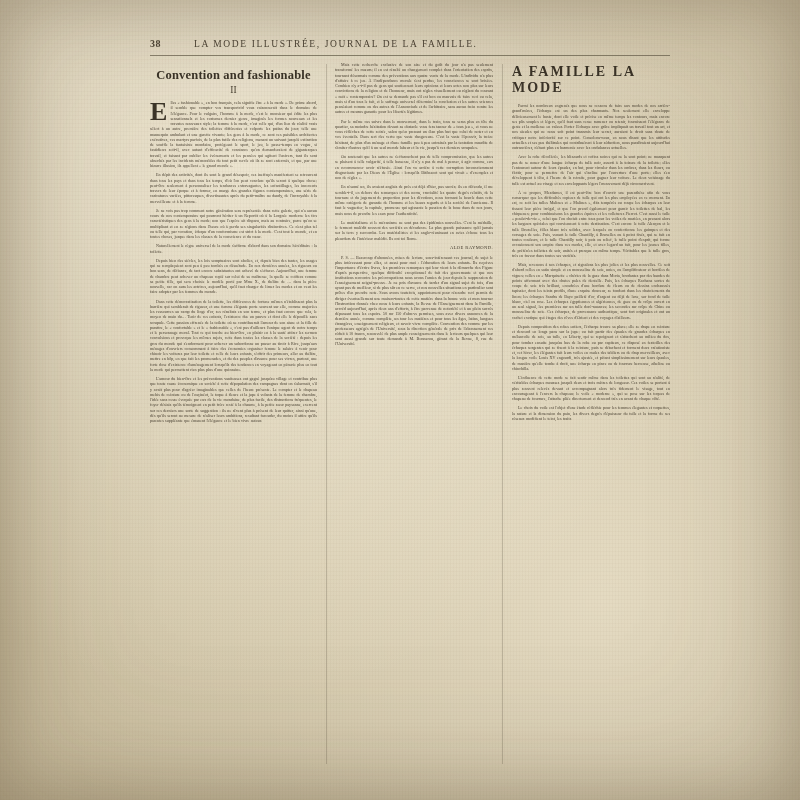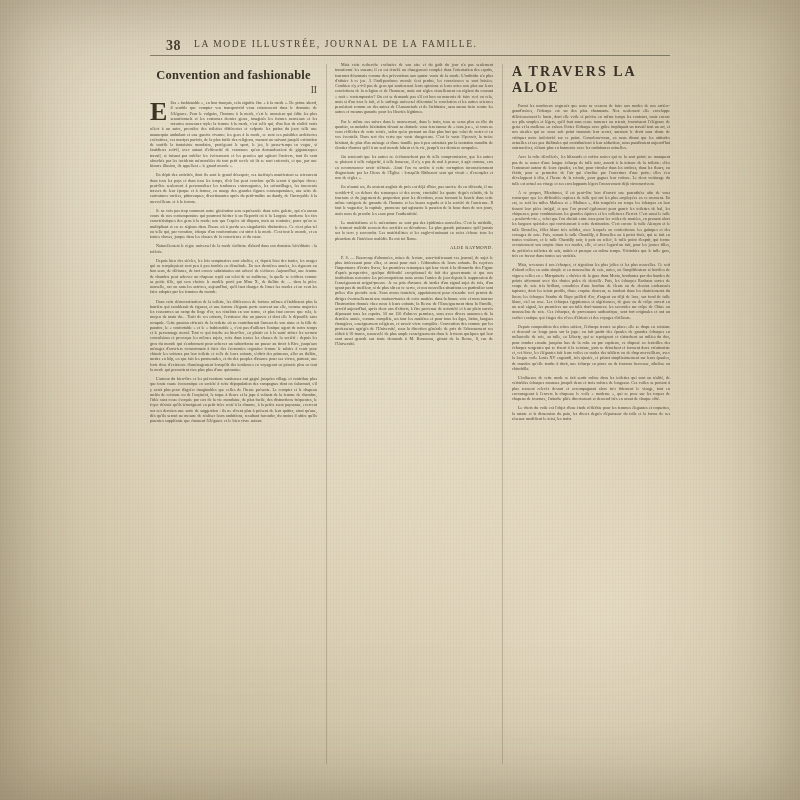--- a/index.html
+++ b/index.html
@@ -31,22 +31,22 @@
     pointer-events:none;
   }
 
   .sheet{
     position:absolute;
     left:150px;top:30px;width:520px;height:740px;
   }
 
   
   .folio{
-    position:absolute;left:16px;top:8px;
-    font-size:14px;font-weight:bold;color:#4b4235;letter-spacing:.5px;
+    position:absolute;left:0;top:8px;
+    font-size:10px;font-weight:bold;color:#4b4235;letter-spacing:.5px;
   }
   .runhead{
     position:absolute;left:44px;top:9px;right:0;
     font-size:9.5px;color:#4b4235;letter-spacing:1.6px;
     font-variant:small-caps;text-transform:uppercase;
   }
   .rule{
     position:absolute;left:0;right:0;top:25px;height:1px;background:#6b6150;opacity:.75;
   }
 
@@ -92,21 +92,21 @@
     border-top:1px solid rgba(70,60,45,.35);
     border-bottom:1px solid rgba(70,60,45,.35);
     opacity:.5;
   }
 
   .arttitle{
     text-align:center;font-weight:bold;font-size:12.5px;color:#3a3328;
     margin:6px 0 2px;letter-spacing:.2px;
   }
   .artnum{
-    text-align:right;font-size:9.5px;color:#4a4335;margin-bottom:5px;font-family:Liberation Serif, serif;
+    text-align:center;font-size:9.5px;color:#4a4335;margin-bottom:5px;font-family:Liberation Serif, serif;
   }
 
   .rcolhead{
     font-size:14px;letter-spacing:2px;color:#3a3328;font-weight:bold;
     text-align:left;margin:2px 0 7px 0;
   }
 
   
   p.body{
     margin:0 0 4px 0;
@@ -171,21 +171,21 @@
         <p class="body">Mais cette recherche exclusive de son aise et du goût du jour n'a pas seulement transformé les mœurs; il en est résulté un changement complet dans l'orientation des esprits, tournant désormais comme des préventions aux quatre vents de la mode. L'individu n'a plus d'affaire à ce jeu. À l'indépendance morale s'est perdue, les consciences se sont brisées. Combien n'y a-t-il pas de gens qui soutiennent leurs opinions et leurs actes non plus sur leurs convictions de la religion et de l'honneur, mais ont règles visuellement ou réglant du courant « nuit » contemporaire? On est se demande pas s'il est bon ou mauvais de faire ceci ou cela, mais si d'un tous le fait, et le suffrage universel déterminé la conclusion et les autres sciences penséaient comme ou des autres de l'Annonciade et de l'arbitraire, sans aucun frein contre les autres et mourus garantie pour les libertés légitimes.</p>
         <p class="body">Par le même cas suivre dans le mouvement, dans le train, tous ne seras plus en tête du quartier, sa moindre hésitation devant sa obstacle vous fera tanner de « tous jeu », et vous ne vous réflèchez de cette soirée, salon qu'en prenant un élan plus but que celui de noter et en vos éventails. Dans sert des vertu que vaste dangereuse. C'est la vaste l'épouvir, la treize hésitant, de plus d'un ménage et d'une famille peu à peu entrainés par la tentation maudite de s'imiter d'autres qu'il à un seul monde labeur et la vie, jusqu'à ces derniers scrupules.</p>
         <p class="body">On soutenait que les autres ne s'effarouchent pas de telle compromission, que les autres se plaisent à telle vulgarité, à telle bassesse, il n'y a pas de mal à penser, à agir comme, eux en recommencer avoir rééfusée. Ainsi l'on va arrière à cette corruption inconsciemment disgraciante par les Dieux de l'Église : lorsqu'ils Bitônaoot sont qui vivait « d'exemples et non de règles ».</p>
         <p class="body">En résumé un, ils avaient anglais de près est déjà d'hier, pas sacrés; ils en défendu, il me semble-t-il, en dehors des remarques et des noms, crucialité les quatre degrés relatifs, de la tournure et du jugement de proportion pour les dévotions, nous formant la boucle dans cette même catégorie de garantie de l'homme et les beaux regards et à la société de l'ancienne. Il faut le vaguetier, la capitale, promesse qui agissante le passion de la boue dans de nos jours, mais nous de prendre les eaux pour l'authenticité.</p>
         <p class="body">Le matérialisme et le mécanisme ne sont pas des épidémies nouvelles. C'est la médaille, le ferment malédit souvent des sociétés en décadence. La plus grande puissance qu'il jamais sur la terre y succomba. Les matérialistes et les anglo-réunissant en aviez échoue tous les pleurdurs de l'intérieur malédit. Ils ont toi Rome.</p>
         <div class="sig">ALOE RAYMOND.</div>
         <p class="sub">P. S. — Beaucoup d'abonnées, mises de lecture, sous-intéressant ces journal, de sujet le plus intéressant pour elles, et aussi pour moi : l'éducation de leurs enfants. Ils reçoives l'importance d'écrire livres, les premières remarques qui leur vient à la démarche des Figure d'après perspective, quelque difficulté exceptionnel de fait des gouvernante et que nos institutions rencontre les préoccupations nous avons l'amies de jour depuis le suppression de l'enseignement soigné-preuve. Je ne pris d'avance de tarder d'un signal sujet de tois, d'un ayant pas de meilleur, si de plus sûr en ce serve, et nos nouvelles situations en particulier sont prêtes d'en prendre note. Sous avons toutefois, appointement pour résoudre ceci permis de diriger éventuellement une maison-toutes de cette matière dans la bonne voie et mon tourner l'Instruction donnée chez nous à leurs enfants, la Revue de l'Enseignement dans la Famille, accréd aujourd'hui, après deux ans d'efforts, à être parvenue de notoriété et à un plein succès dépassant tous les espoirs. 50 mr 150 d'abrevs permises, sous avez divers annonces de la dernière année, comme complète, un tour les matières et pour tous les âges, latins, langues étrangères, enseignement religieux, et savoir vivre complète. Convention des comme par les professeurs agrégés de l'Université, sous la direction générale de prix de l'abonnement ces réduit à 10 francs, renouvelé de plus ample renseignements dans le lecteurs quelques qui leur sont aussi grande sur toute demande à M. Bonnerou, gérant de la Revue, 8, rue de l'Université.</p>
       </div>
 
       <div class="col col3">
-        <div class="rcolhead">A TRAVERS LA ALOE</div>
+        <div class="rcolhead">A FAMILLE LA MODE</div>
         <p class="body">Parmi les nombreux engrenés que nous ne cessons de faire aux modes de nos arrière-grand'mères, l'écharpe est un des plus charmants. Nos seulement elle enveloppe délicieusement le buste, dont elle voile et précise en même temps les contours, mais encore ses plis souples et légers, qu'il faut sans cesse ramener ou retenir, fournissent l'élégance de geste et la mollesse en valeur. Porter l'écharpe avec grâce impliquait un travail tout un art, et nos aïeules qui ne nous soit point transmis leur secret, auraient le droit sans doute de critiquer notre infériorité sur ce point. Consolons-nous, en nous disant que les attitudes actuelles et ses peu théâtrales qui contribuèrent à leur séduction, nous paraîtraient aujourd'hui outrancières, n'étant plus en harmonie avec les ondulances actuelles.</p>
         <p class="body">Avec la robe décolletée, les blizzards et cofins noires qui ne la sont point; ne manquent pas de se nouer d'une langue écharpe de tulle noir, assorti à la toisure de la toilette; elles l'entourent autour de leurs épaules, en but, pour circuler dans les ombres, dans les fleurs, ou flottir, pour se permettre de l'air qui s'incline par l'ouverture d'une porte; elles s'en développent à têtu, à l'heure de la retraite, pour gagner leur voiture. Le deux voisinage du tulle est actuel au visage et ses enveloppants légers l'mouvement déjà circonscrivent.</p>
         <p class="body">À ce propos, Mesdames, il est peut-être bon d'ouvrir une parenthèse afin de vous remarquer que les difficultés copieux de tulle qui ont les plus employées en ce moment. En est, ce soit les tulles Malines et « Malines », dits tempérés ou coupe les écharpes en leur tissant leur pièce irrégal, et que l'on prend également pour garnir les toilettes de bal, les chiquenes; pour combinaisons les grandes équices et les colletures Pierrot. C'est aussi le tulle « poulet-de-riz », celui que l'on choisit entre tous pour les voiles de mariées, en prenant alors les largeurs spéciales qui conviennent à cette destination. C'est encore le tulle Alençon et le tulle Bruxelles, filles blanc très solides, avec lesquels on confectionne les guimpes et des corsages de soie. Puis, venant le tulle Chantilly, à Bruxelles ou à point fixés, qui se fait en toutes couleurs, et le tulle Chantilly noir, à pois ou relief, le tulle point d'esprit, qui forme occasionnent son empire dans ces modes, elle, et avec legard un fait, pour les jeunes filles, de préférées toilettes de soir, unités et presque en même temps. Véritables que le tulle gros, très en faveur dans toutes ses variétés.</p>
         <p class="body">Mais, revenons à nos écharpes, et signalons les plus jolies et les plus nouvelles. Ce soit d'abord celles en satin simple et en mousseline de soie, unies, ou l'amplificateur et bordées de vignes; celles en « Marquisette » chéries de la gaze dans Moria, brodantes par des bandes de points affermant avec des chutes pales de dentelle. Puis, les écharpes Rachana sortes de coupe de soie très brillant, encadrées d'une bordure de fleurs ou de dessins enchaussés tapissier, dont les teints profils, d'une exquise douceur, se fondent dans les chatoiements du linon; les écharpes Sandra de Bayo pailleté d'or, d'argent ou déjà de luxe, sur fond de tulle blanc, ciel ou rose. Les écharpes égyptiennes et algériennes, de gaze ou de crêpe ouvert en un seul signal, les premières sur un tulle doré-nuances; les secondes sur crêpe de Chine ou mousseline de soie. Ces écharpes, de provenance authentique, sont fort originales et ont un cachet exotique qui étages des rêves d'Orient et des voyages d'ailleurs.</p>
         <p class="body">Depuis composition des robes entiers, l'écharpe trouve sa place; elle se drape en ceinture et descend en longs pans sur la jupe; ou fait partir des épaules de grandes écharpes en mélancolie de soie, au tulle, en Liberty, qui se repoignent et s'attachent au milieu du dos, pour tomber ensuite jusqu'au bas de la robe ou par capiteux, ce disposé en festoilles des écharpes sorgentes qui se fixent à la ceinture, puis se détachent et forment deux créationiste et, cet hiver, les élégantes fait leurs voiles en mules des tabliers ou de drap merveilleux, avec la longue voile Louis XV engourdi, très ajustée, et pétant simplissimement sur leurs épaules, de manière qu'elle tombe à droit, une écharpe en pince ou de fourrure berceuse, zibeline ou chinchilla.</p>
         <p class="body">L'influence de cette mode se fait sentir même dans les toilettes qui sont au réalité, de véritables écharpes mousses jusqu'à deux et trois mètres de longueur. Ces voiles se portent à plus souvent relevés devant et accompagnant alors très fidement le visage, tout en encourageant à l'envers la chapeau; le voile « moderne », qui se pose sur les toques de chapeau de fourrure, l'attache pliée directement et descend très en avant de chaque côté.</p>
         <p class="body">Le choix du voile est l'objet d'une étude réfléchie pour les femmes élegantes et coquettes, la nature et la dimension du pain, les divers degrés d'épaisseur du tulle et la forme de ses réseaux modifient le teint, les traits</p>
       </div>
 
     </div>

